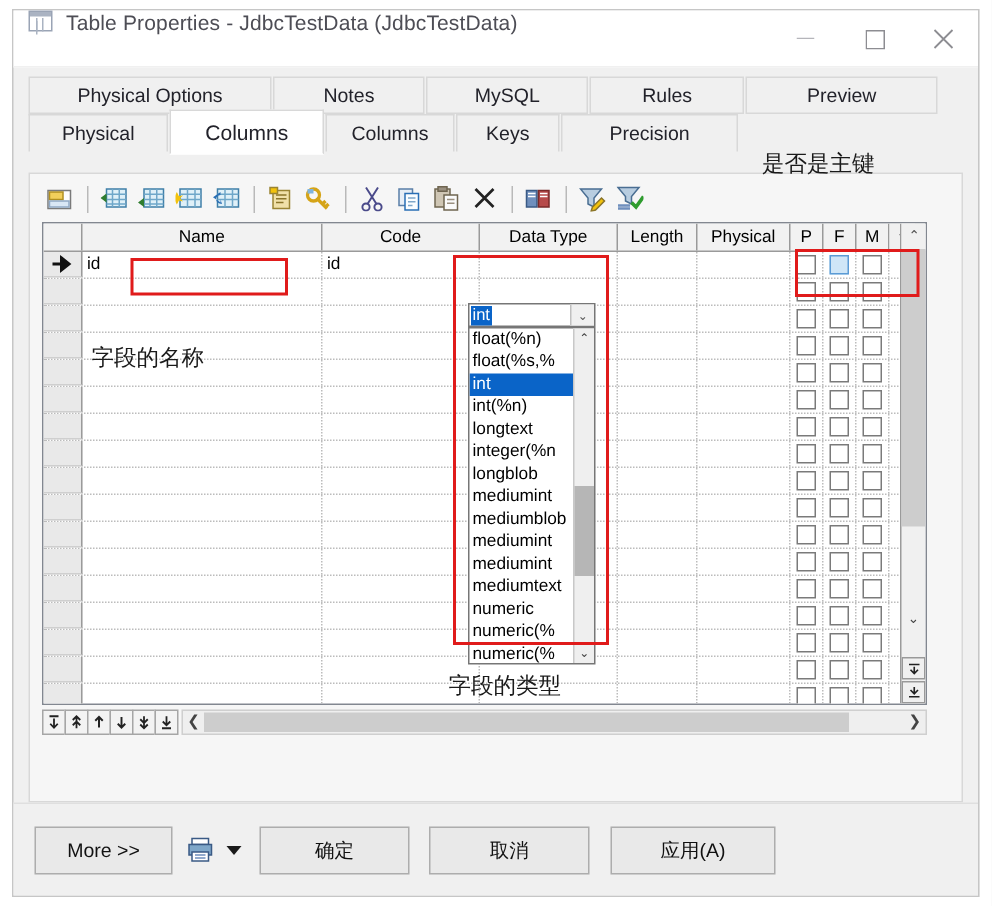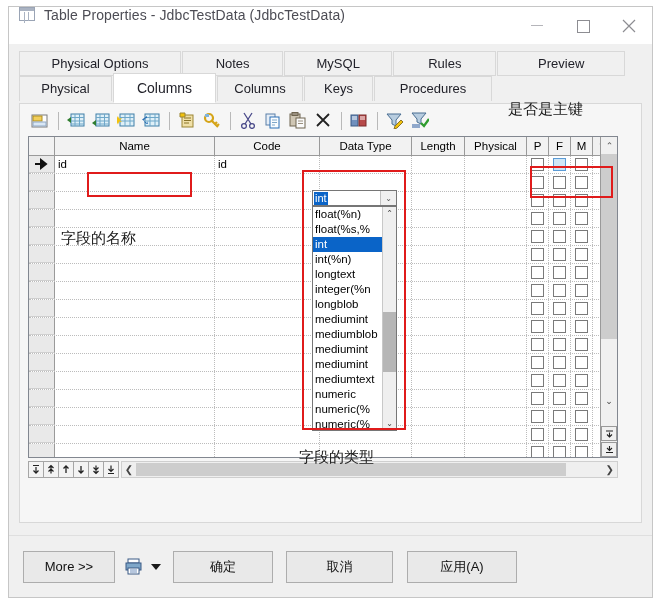--- a/index.html
+++ b/index.html
@@ -50,21 +50,21 @@
     background:#f0f0f0;border:1px solid #d8d8d8;border-bottom:none;
     height:25px;line-height:24px;text-align:center;font-size:13px;color:#22222a;
     box-sizing:border-box;margin-right:1px;
   }
   .tabrow.row1 .tab{border-bottom:1px solid #d8d8d8;}
   .tab.active{background:#ffffff;border-color:#d8d8d8;height:30px;line-height:29px;
     margin-top:-3px;font-size:14px;border-bottom:1px solid #fff;z-index:3;position:relative;}
 
   
   .panel{
-    margin:0 10px;background:#f6f6f6;border:1px solid #d8d8d8;border-top:1px solid #d8d8d8;
+    margin:12px 10px;background:#f6f6f6;border:1px solid #d8d8d8;border-top:1px solid #d8d8d8;
     height:420px;box-sizing:border-box;position:relative;
   }
   .toolbar{
     height:30px;display:flex;align-items:center;padding:3px 6px 0 8px;box-sizing:border-box;
   }
   .tbtn{width:24px;height:24px;margin-right:1px;position:relative;flex:0 0 auto;}
   .tbtn svg{display:block;margin:3px auto;}
   .tsep{width:1px;height:18px;background:#b9b9b9;margin:0 5px;flex:0 0 auto;}
 
   
@@ -170,21 +170,21 @@
       <div class="tab" style="width:103px">Notes</div>
       <div class="tab" style="width:110px">MySQL</div>
       <div class="tab" style="width:105px">Rules</div>
       <div class="tab" style="width:130px">Preview</div>
     </div>
     <div class="tabrow row2">
       <div class="tab" style="width:93px">Physical</div>
       <div class="tab active" style="width:103px">Columns</div>
       <div class="tab" style="width:86px">Columns</div>
       <div class="tab" style="width:69px">Keys</div>
-      <div class="tab" style="width:118px">Procedures</div>
+      <div class="tab" style="width:118px">Precision</div>
     </div>
   </div>
 
   <div class="panel">
 
     <div class="toolbar">
       <div class="tbtn">
         <svg width="18" height="17">
             <rect x="1" y="3" width="15" height="12" fill="#fdfdfd" stroke="#7a7a7a"></rect>
             <rect x="2" y="4" width="9" height="5" fill="#f2cf5b" stroke="#b08f20"></rect>

